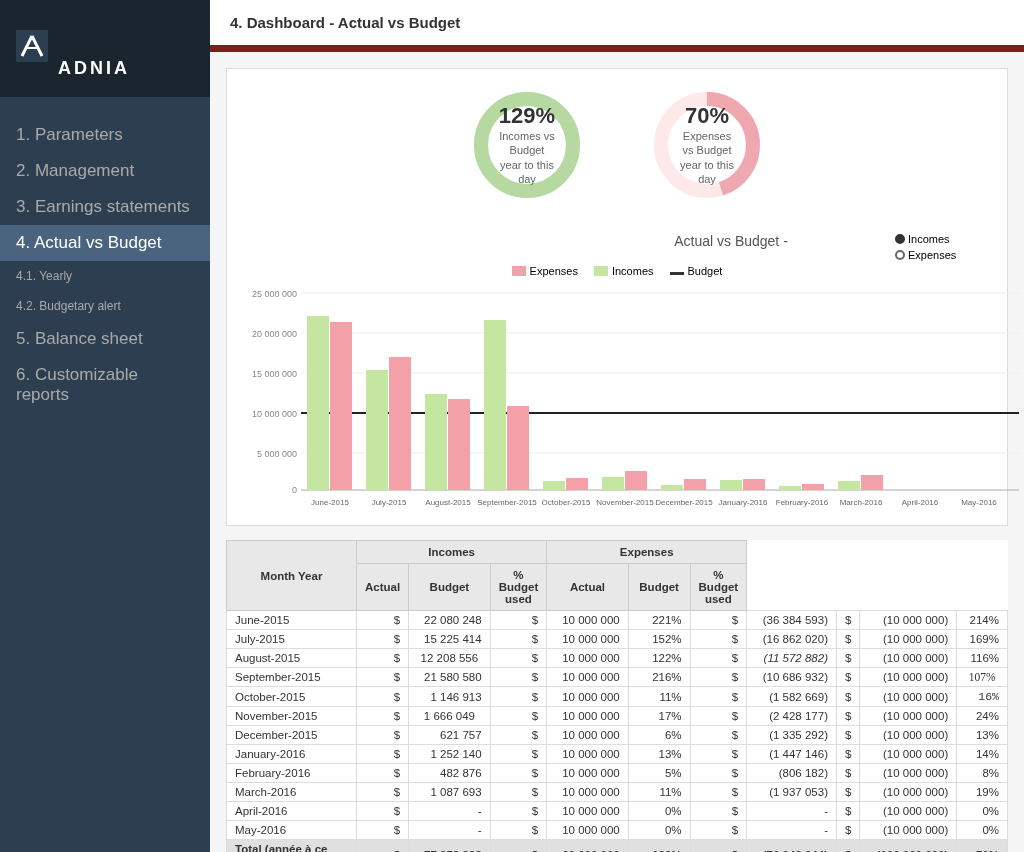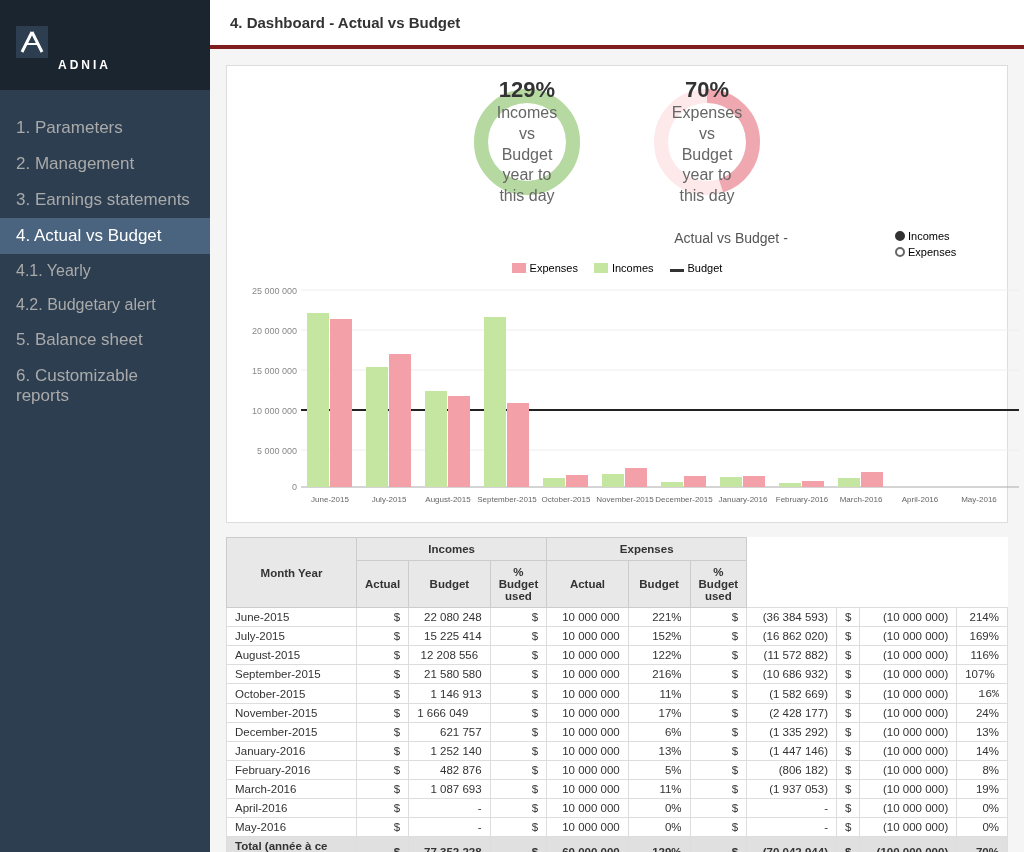--- a/index.html
+++ b/index.html
@@ -26,33 +26,33 @@
       padding: 20px 0;
       flex: 1;
     }
     .nav-item {
       padding: 8px 16px;
       cursor: pointer;
       color: #aaa;
       font-size: 17px;
     }
     .nav-item.active { background: #4a6480; color: #fff; }
-    .nav-item.sub { font-size: 16px; }
+    .nav-item.sub { font-size: 12px; }
 
     
     #main {
       flex: 1;
       overflow-y: auto;
       background: #f5f5f5;
       padding: 0;
     }
     #page-header {
       background: #fff;
       padding: 14px 20px;
-      border-bottom: 4px solid #7f1d1d;
+      border-bottom: 7px solid #7f1d1d;
       font-size: 15px;
       font-weight: bold;
       color: #333;
     }
     #content {
       padding: 16px;
     }
 
     
     .donut-row {
@@ -78,21 +78,21 @@
       text-align: center;
       pointer-events: none;
     }
     .donut-pct {
       font-size: 22px;
       font-weight: bold;
       color: #333;
       display: block;
     }
     .donut-label {
-      font-size: 16px;
+      font-size: 11px;
       color: #666;
       text-align: center;
       line-height: 1.3;
       max-width: 80px;
     }
 
     
     .chart-section {
       background: #fff;
       border: 1px solid #ddd;
@@ -168,21 +168,21 @@
   <div id="sidebar-logo">
     <span style="color:#fff;font-size:24px;font-weight:bold;">
       
       <svg width="32" height="32" viewBox="0 0 32 32">
         <rect width="32" height="32" fill="#2c3e50"></rect>
         <line x1="6" y1="26" x2="16" y2="6" stroke="white" stroke-width="3"></line>
         <line x1="16" y1="6" x2="26" y2="26" stroke="white" stroke-width="3"></line>
         <line x1="10" y1="18" x2="22" y2="18" stroke="white" stroke-width="2"></line>
       </svg>
     </span>
-    <span style="color:#fff;font-size:12px;font-weight:bold;letter-spacing:3px;margin-top:40px;">ADNIA</span>
+    <span style="color:#fff;font-size:18px;font-weight:bold;letter-spacing:3px;margin-top:40px;">ADNIA</span>
   </div>
   <nav class="sidebar-nav">
     <div class="nav-item">1. Parameters</div>
     <div class="nav-item">2. Management</div>
     <div class="nav-item">3. Earnings statements</div>
     <div class="nav-item active">4. Actual vs Budget</div>
     <div class="nav-item sub">4.1. Yearly</div>
     <div class="nav-item sub">4.2. Budgetary alert</div>
     <div class="nav-item">5. Balance sheet</div>
     <div class="nav-item">6. Customizable reports</div>
@@ -358,55 +358,55 @@
     <td class="col-pct" style="text-align:right;">169%</td>
   </tr>
           <tr>
     <td>August-2015</td>
     <td class="col-dollar">$</td>
     <td class="col-num" style="text-align:center;">12 208 556</td>
     <td class="col-dollar">$</td>
     <td class="col-num" style="text-align:right;">10 000 000</td>
     <td class="col-pct" style="text-align:right;">122%</td>
     <td class="col-dollar">$</td>
-    <td class="col-num" style="text-align:right;">(11 572 882)</td>
+    <td class="col-num" style="text-align:right;font-style:italic;">(11 572 882)</td>
     <td class="col-dollar">$</td>
     <td class="col-num" style="text-align:right;">(10 000 000)</td>
     <td class="col-pct" style="text-align:right;">116%</td>
   </tr>
           <tr>
     <td>September-2015</td>
     <td class="col-dollar">$</td>
     <td class="col-num" style="text-align:right;">21 580 580</td>
     <td class="col-dollar">$</td>
     <td class="col-num" style="text-align:right;">10 000 000</td>
     <td class="col-pct" style="text-align:right;">216%</td>
     <td class="col-dollar">$</td>
     <td class="col-num" style="text-align:right;">(10 686 932)</td>
     <td class="col-dollar">$</td>
     <td class="col-num" style="text-align:right;">(10 000 000)</td>
-    <td class="col-pct" style="text-align:left;">107%</td>
+    <td class="col-pct" style="text-align:center;font-family:Liberation Serif, serif;">107%</td>
   </tr>
           <tr>
     <td>October-2015</td>
     <td class="col-dollar">$</td>
     <td class="col-num" style="text-align:right;">1 146 913</td>
     <td class="col-dollar">$</td>
     <td class="col-num" style="text-align:right;">10 000 000</td>
     <td class="col-pct" style="text-align:right;">11%</td>
     <td class="col-dollar">$</td>
     <td class="col-num" style="text-align:right;">(1 582 669)</td>
     <td class="col-dollar">$</td>
     <td class="col-num" style="text-align:right;">(10 000 000)</td>
     <td class="col-pct" style="text-align:right;font-family:Liberation Mono, monospace;">16%</td>
   </tr>
           <tr>
     <td>November-2015</td>
     <td class="col-dollar">$</td>
-    <td class="col-num" style="text-align:left;">1 666 049</td>
+    <td class="col-num" style="text-align:center;">1 666 049</td>
     <td class="col-dollar">$</td>
     <td class="col-num" style="text-align:right;">10 000 000</td>
     <td class="col-pct" style="text-align:right;">17%</td>
     <td class="col-dollar">$</td>
     <td class="col-num" style="text-align:right;">(2 428 177)</td>
     <td class="col-dollar">$</td>
     <td class="col-num" style="text-align:right;">(10 000 000)</td>
     <td class="col-pct" style="text-align:right;">24%</td>
   </tr>
           <tr>

